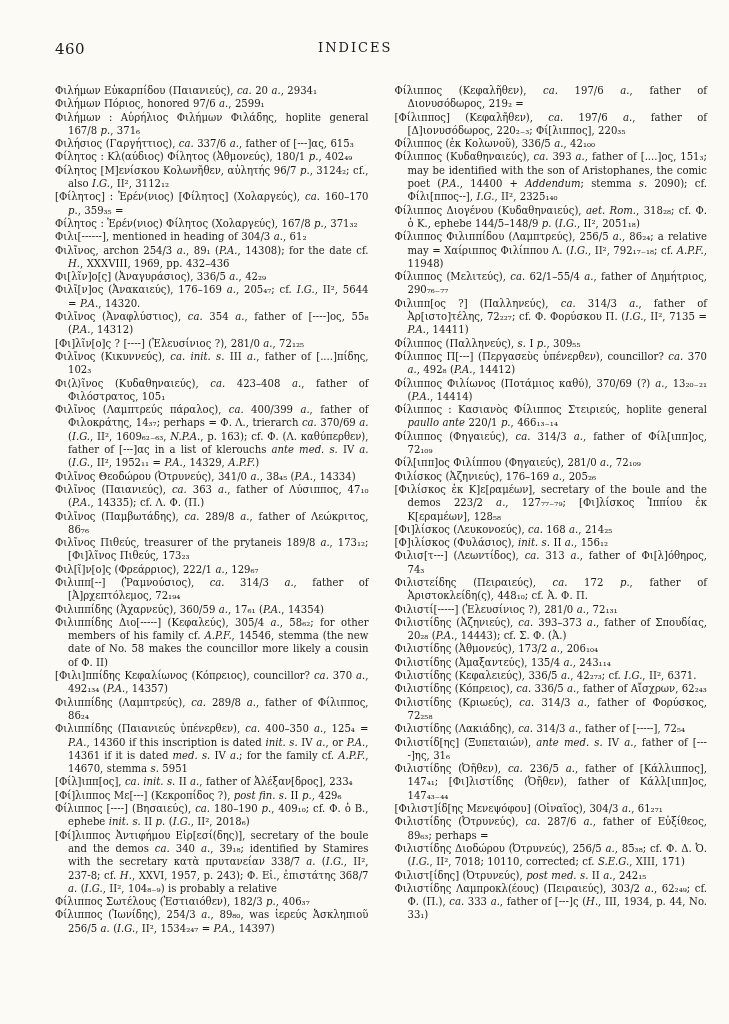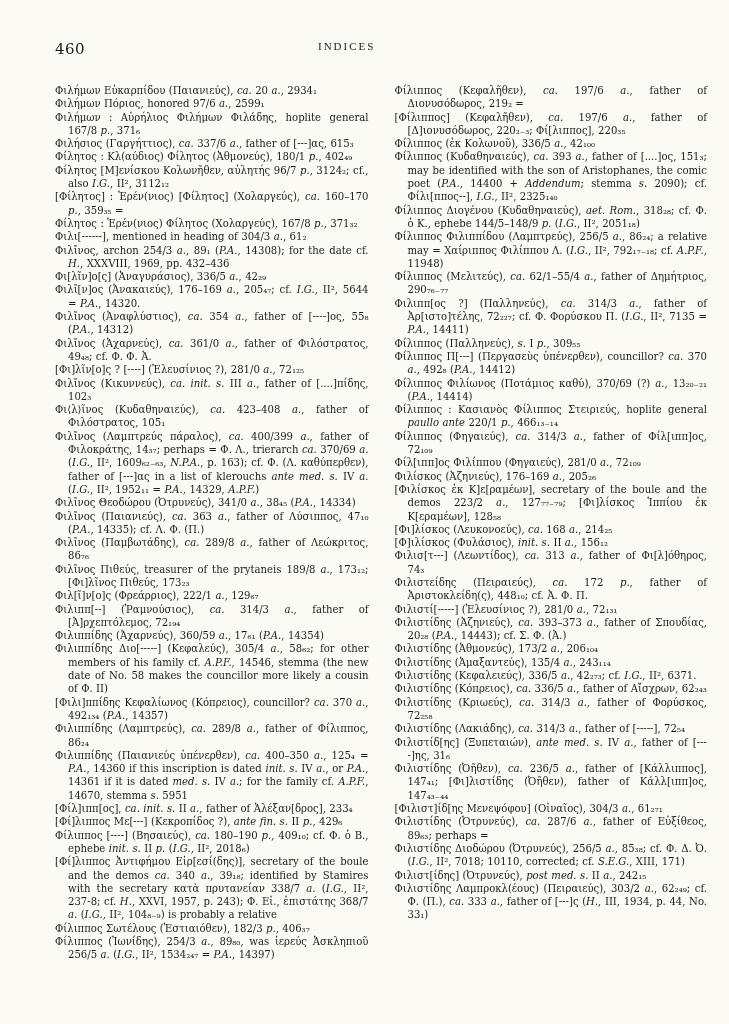--- a/index.html
+++ b/index.html
@@ -16,21 +16,21 @@
     background:#fbfaf5;
     overflow:hidden;
     padding-left:40px;
   }
   .page-number {
     position:absolute; left:55px; top:40px;
     font-size:15px; letter-spacing:0.5px;
   }
   .running-head {
     position:absolute; left:318px; top:40px;
-    font-size:11px; letter-spacing:2px;font-family:Liberation Serif, serif;
+    font-size:13px; letter-spacing:2px;
   }
   .columns {
     position:absolute; left:55px; top:84px;
     width:652px;
     display:flex; gap:7px;justify-content:center;
   }
   .col { width:322px; }
   .col-left  { width:323px; }
   .col-right { width:322px;margin-left:19px; }
   p.entry {
@@ -59,38 +59,37 @@
         <p class="entry">Φιλήσιος (Γαργήττιος), <i>ca.</i> 337/6 <i>a.</i>, father of [---]ας, 615₃</p>
         <p class="entry">Φίλητος : Κλ(αύδιος) Φίλητος (Ἀθμονεύς), 180/1 <i>p.</i>, 402₄₉</p>
         <p class="entry">Φίλητος [Μ]ενίσκου Κολωνῆθεν, αὐλητής 96/7 <i>p.</i>, 3124₂; cf., also <i>I.G.</i>, II², 3112₁₂</p>
         <p class="entry">[Φίλητος] : Ἑρέν(νιος) [Φίλητος] (Χολαργεύς), <i>ca.</i> 160–170 <i>p.</i>, 359₃₅ =</p>
         <p class="entry">Φίλητος : Ἑρέν(νιος) Φίλητος (Χολαργεύς), 167/8 <i>p.</i>, 371₃₂</p>
         <p class="entry">Φιλι[------], mentioned in heading of 304/3 <i>a.</i>, 61₂</p>
         <p class="entry">Φιλῖνος, archon 254/3 <i>a.</i>, 89₁ (<i>P.A.</i>, 14308); for the date cf. <i>H.</i>, XXXVIII, 1969, pp. 432–436</p>
         <p class="entry">Φι[λῖν]ο[ς] (Ἀναγυράσιος), 336/5 <i>a.</i>, 42₂₉</p>
         <p class="entry">Φιλῖ[ν]ος (Ἀνακαιεύς), 176–169 <i>a.</i>, 205₄₇; cf. <i>I.G.</i>, II², 5644 = <i>P.A.</i>, 14320.</p>
         <p class="entry">Φιλῖνος (Ἀναφλύστιος), <i>ca.</i> 354 <i>a.</i>, father of [----]ος, 55₈ (<i>P.A.</i>, 14312)</p>
-        <p class="entry">Φιλῖνος (Ἀχαρνεύς), <i>ca.</i> 361/0 <i>a.</i>, father of Φιλόστρατος, 49₄₈; cf. Φ. Φ. Ἀ.</p>
         <p class="entry">[Φι]λῖν[ο]ς ? [----] (Ἐλευσίνιος ?), 281/0 <i>a.</i>, 72₁₂₅</p>
         <p class="entry">Φιλῖνος (Κικυννεύς), <i>ca. init. s.</i> III <i>a.</i>, father of [....]πίδης, 102₃</p>
         <p class="entry">Φι⟨λ⟩ῖνος (Κυδαθηναιεύς), <i>ca.</i> 423–408 <i>a.</i>, father of Φιλόστρατος, 105₁</p>
         <p class="entry">Φιλῖνος (Λαμπτρεύς πάραλος), <i>ca.</i> 400/399 <i>a.</i>, father of Φιλοκράτης, 14₃₇; perhaps = Φ. Λ., trierarch <i>ca.</i> 370/69 <i>a.</i> (<i>I.G.</i>, II², 1609₆₂₋₆₃, <i>N.P.A.</i>, p. 163); cf. Φ. (Λ. καθύπερθεν), father of [---]ας in a list of klerouchs <i>ante med. s.</i> IV <i>a.</i> (<i>I.G.</i>, II², 1952₁₁ = <i>P.A.</i>, 14329, <i>A.P.F.</i>)</p>
         <p class="entry">Φιλῖνος Θεοδώρου (Ὀτρυνεύς), 341/0 <i>a.</i>, 38₄₅ (<i>P.A.</i>, 14334)</p>
         <p class="entry">Φιλῖνος (Παιανιεύς), <i>ca.</i> 363 <i>a.</i>, father of Λύσιππος, 47₁₀ (<i>P.A.</i>, 14335); cf. Λ. Φ. (Π.)</p>
         <p class="entry">Φιλῖνος (Παμβωτάδης), <i>ca.</i> 289/8 <i>a.</i>, father of Λεώκριτος, 86₇₆</p>
         <p class="entry">Φιλῖνος Πιθεύς, treasurer of the prytaneis 189/8 <i>a.</i>, 173₁₂; [Φι]λῖνος Πιθεύς, 173₂₃</p>
         <p class="entry">Φιλ[ῖ]ν[ο]ς (Φρεάρριος), 222/1 <i>a.</i>, 129₆₇</p>
         <p class="entry">Φιλιππ[--] (Ῥαμνούσιος), <i>ca.</i> 314/3 <i>a.</i>, father of [Ἀ]ρχεπτόλεμος, 72₁₉₄</p>
         <p class="entry">Φιλιππίδης (Ἀχαρνεύς), 360/59 <i>a.</i>, 17₆₁ (<i>P.A.</i>, 14354)</p>
         <p class="entry">Φιλιππίδης Διο[-----] (Κεφαλεύς), 305/4 <i>a.</i>, 58₆₂; for other members of his family cf. <i>A.P.F.</i>, 14546, stemma (the new date of No. 58 makes the councillor more likely a cousin of Φ. II)</p>
         <p class="entry">[Φιλι]ππίδης Κεφαλίωνος (Κόπρειος), councillor? <i>ca.</i> 370 <i>a.</i>, 492₁₃₄ (<i>P.A.</i>, 14357)</p>
         <p class="entry">Φιλιππίδης (Λαμπτρεύς), <i>ca.</i> 289/8 <i>a.</i>, father of Φίλιππος, 86₂₄</p>
         <p class="entry">Φιλιππίδης (Παιανιεύς ὑπένερθεν), <i>ca.</i> 400–350 <i>a.</i>, 125₄ = <i>P.A.</i>, 14360 if this inscription is dated <i>init. s.</i> IV <i>a.</i>, or <i>P.A.</i>, 14361 if it is dated <i>med. s.</i> IV <i>a.</i>; for the family cf. <i>A.P.F.</i>, 14670, stemma <i>s.</i> 5951</p>
         <p class="entry">[Φίλ]ιππ[ος], <i>ca. init. s.</i> II <i>a.</i>, father of Ἀλέξαν[δρος], 233₄</p>
-        <p class="entry">[Φί]λιππος Με[---] (Κεκροπίδος ?), <i>ante fin. s.</i> II <i>p.</i>, 429₆</p>
+        <p class="entry">[Φί]λιππος Με[---] (Κεκροπίδος ?), <i>post fin. s.</i> II <i>p.</i>, 429₆</p>
         <p class="entry">Φίλιππος [----] (Βησαιεύς), <i>ca.</i> 180–190 <i>p.</i>, 409₁₀; cf. Φ. ὁ Β., ephebe <i>init. s.</i> II <i>p.</i> (<i>I.G.</i>, II², 2018₆)</p>
         <p class="entry">[Φί]λιππος Ἀντιφήμου Εἰρ[εσί(δης)], secretary of the boule and the demos <i>ca.</i> 340 <i>a.</i>, 39₁₈; identified by Stamires with the secretary κατὰ πρυτανείαν 338/7 <i>a.</i> (<i>I.G.</i>, II², 237-8; cf. <i>H.</i>, XXVI, 1957, p. 243); Φ. Εἰ., ἐπιστάτης 368/7 <i>a.</i> (<i>I.G.</i>, II², 104₈₋₉) is probably a relative</p>
         <p class="entry">Φίλιππος Σωτέλους (Ἑστιαιόθεν), 182/3 <i>p.</i>, 406₃₇</p>
         <p class="entry">Φίλιππος (Ἰωνίδης), 254/3 <i>a.</i>, 89₈₀, was ἱερεύς Ἀσκληπιοῦ 256/5 <i>a.</i> (<i>I.G.</i>, II², 1534₂₄₇ = <i>P.A.</i>, 14397)</p>
       </div>
     <div class="col col-right">
         <p class="entry">Φίλιππος (Κεφαλῆθεν), <i>ca.</i> 197/6 <i>a.</i>, father of Διονυσόδωρος, 219₂ =</p>
         <p class="entry">[Φίλιππος] (Κεφαλῆθεν), <i>ca.</i> 197/6 <i>a.</i>, father of [Δ]ιονυσόδωρος, 220₂₋₃; Φί[λιππος], 220₃₅</p>
         <p class="entry">Φίλιππος (ἐκ Κολωνοῦ), 336/5 <i>a.</i>, 42₁₀₀</p>
         <p class="entry">Φίλιππος (Κυδαθηναιεύς), <i>ca.</i> 393 <i>a.</i>, father of [....]ος, 151₃; may be identified with the son of Aristophanes, the comic poet (<i>P.A.</i>, 14400 + <i>Addendum</i>; stemma <i>s.</i> 2090); cf. Φίλι[ππος--], <i>I.G.</i>, II², 2325₁₄₀</p>

